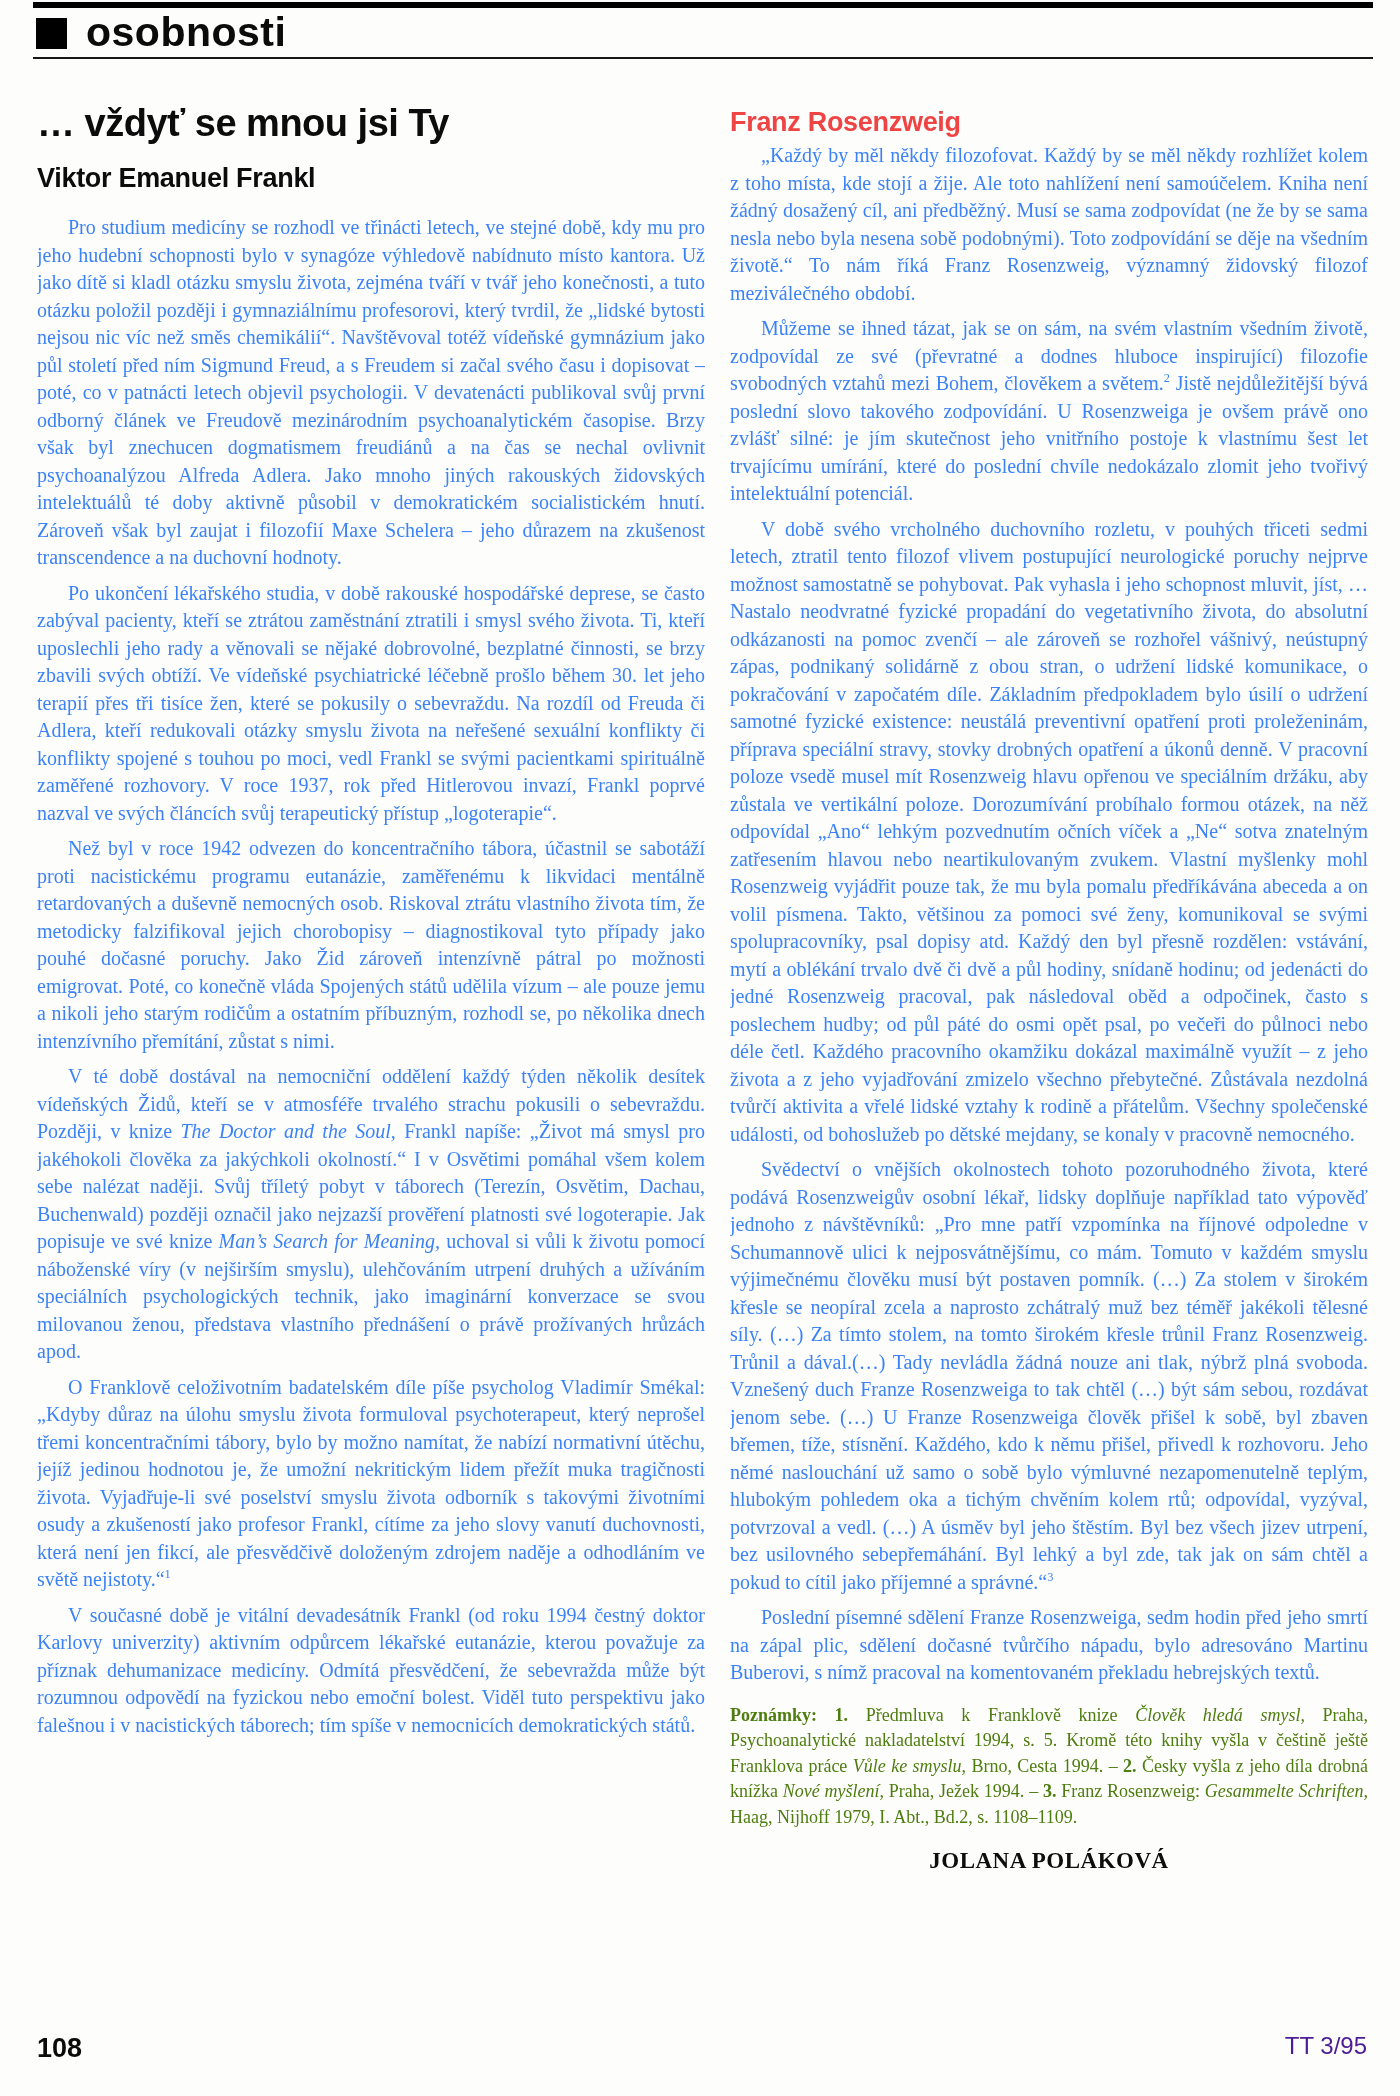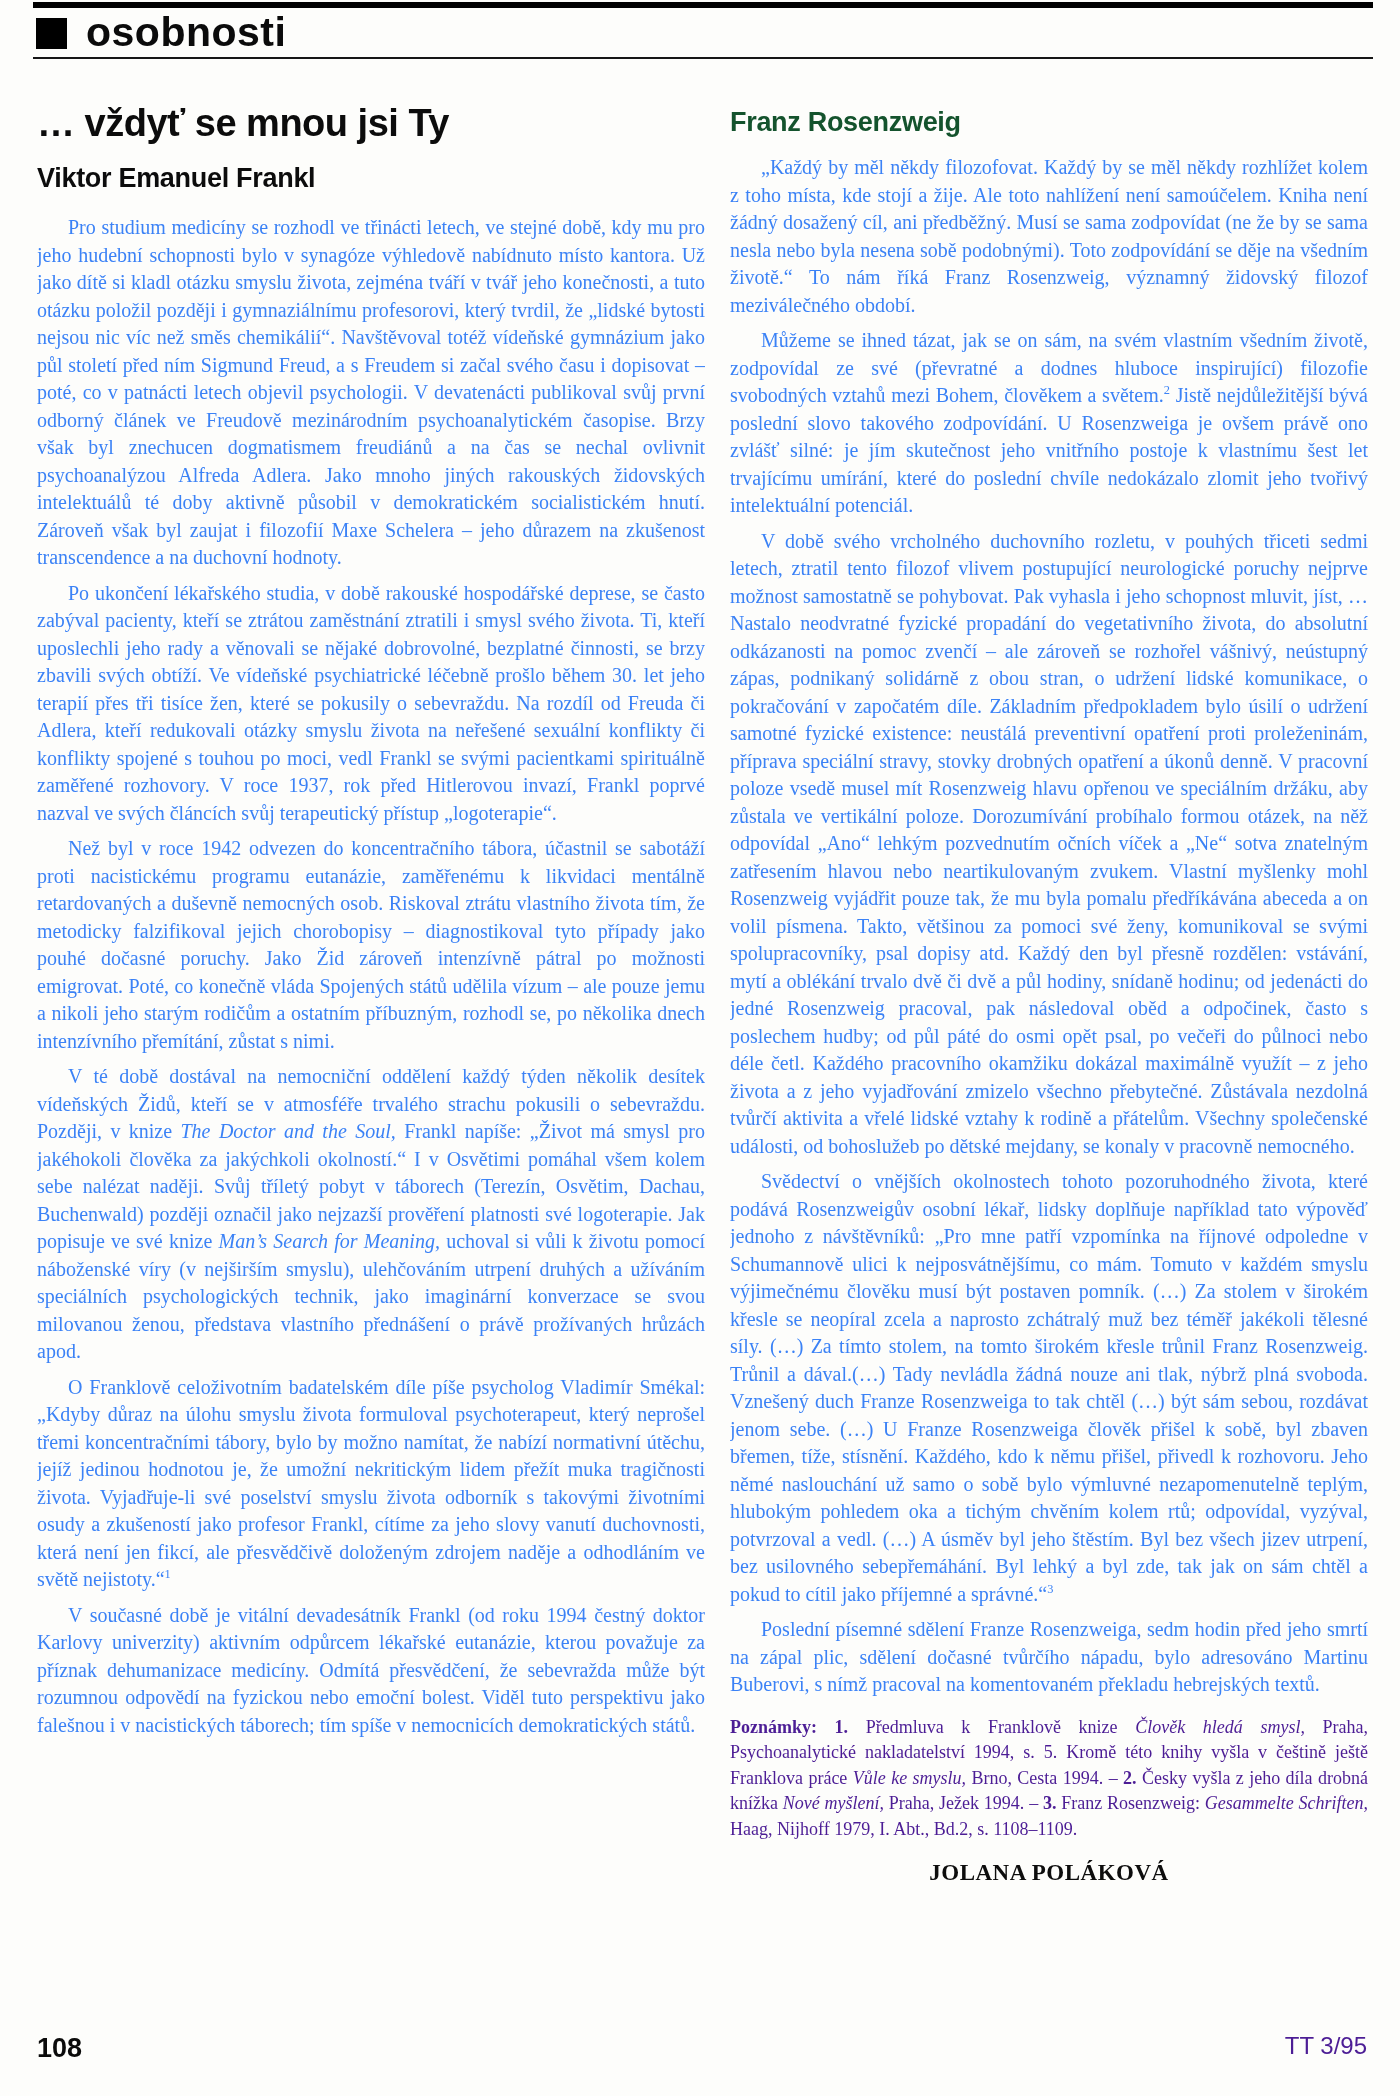--- a/index.html
+++ b/index.html
@@ -31,33 +31,33 @@
     margin-top:24px; color:#0c0c0c;
   }
   .left-author {
     font-family:"Liberation Sans", sans-serif; font-weight:bold;
     font-size:27px; line-height:32px; letter-spacing:-0.3px;
     margin-top:16px; margin-bottom:20px; color:#0c0c0c;
   }
   .right-title {
     font-family:"Liberation Sans", sans-serif; font-weight:bold;
     font-size:27px; line-height:32px; letter-spacing:-0.3px;
-    margin-top:30px; margin-bottom:16px; color:#14532d;
+    margin-top:30px; margin-bottom:4px; color:#ef4444;
   }
 
   .body p {
     font-size:20px; line-height:27.5px; text-align:justify;
     text-indent:31px; color:#3b82f6;
   }
   .body p + p { margin-top:8px; }
   .body sup, .notes sup { font-size:0.62em; line-height:0; vertical-align:super; }
 
   .notes {
     font-size:18px; line-height:25.5px; text-align:justify;
-    margin-top:16px; color:#4c1d95;
+    margin-top:16px; color:#4d7c0f;
   }
   .signature {
     text-align:center; font-weight:bold; font-size:23px;
     letter-spacing:0.5px; margin-top:18px; color:#0d0d0d;
   }
 
   
   .footer-page {
     position:absolute; left:37px; bottom:32px;
     font-family:"Liberation Sans", sans-serif; font-weight:bold; font-size:27px; color:#0b0b0b;

